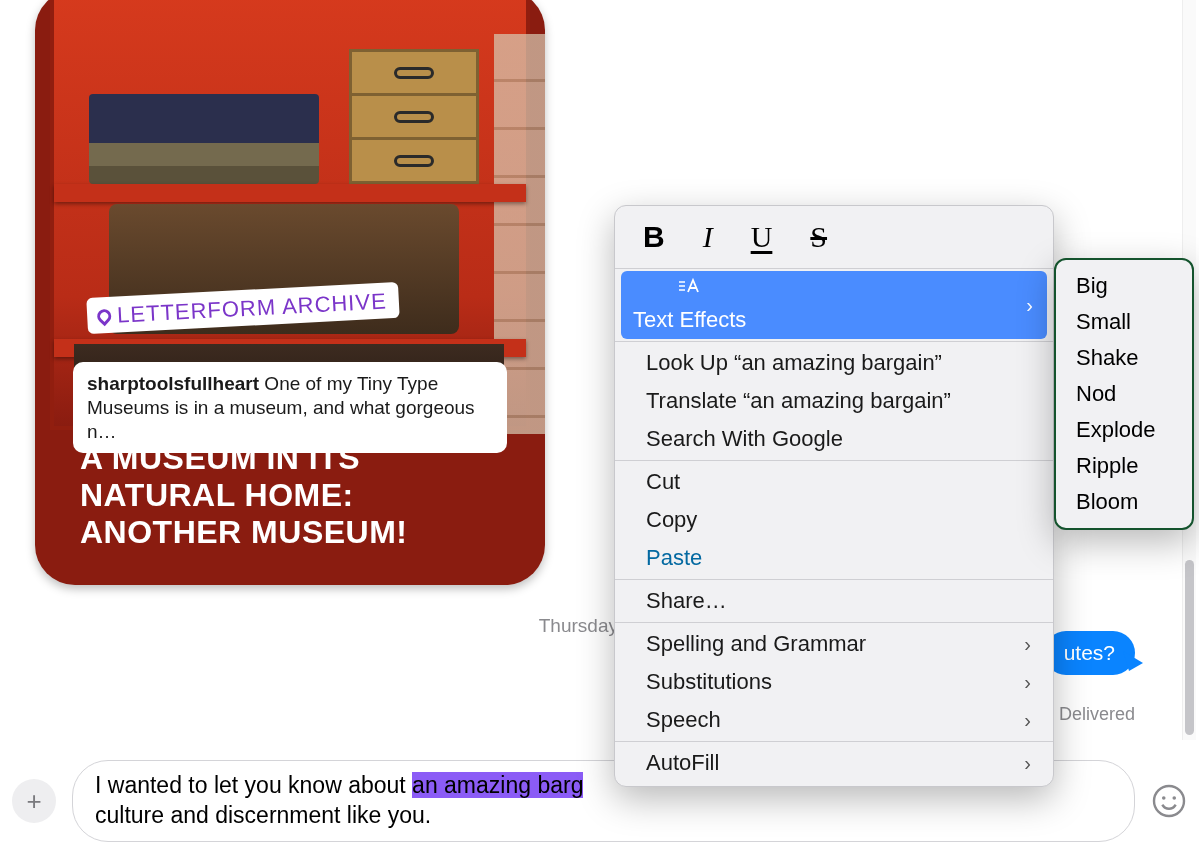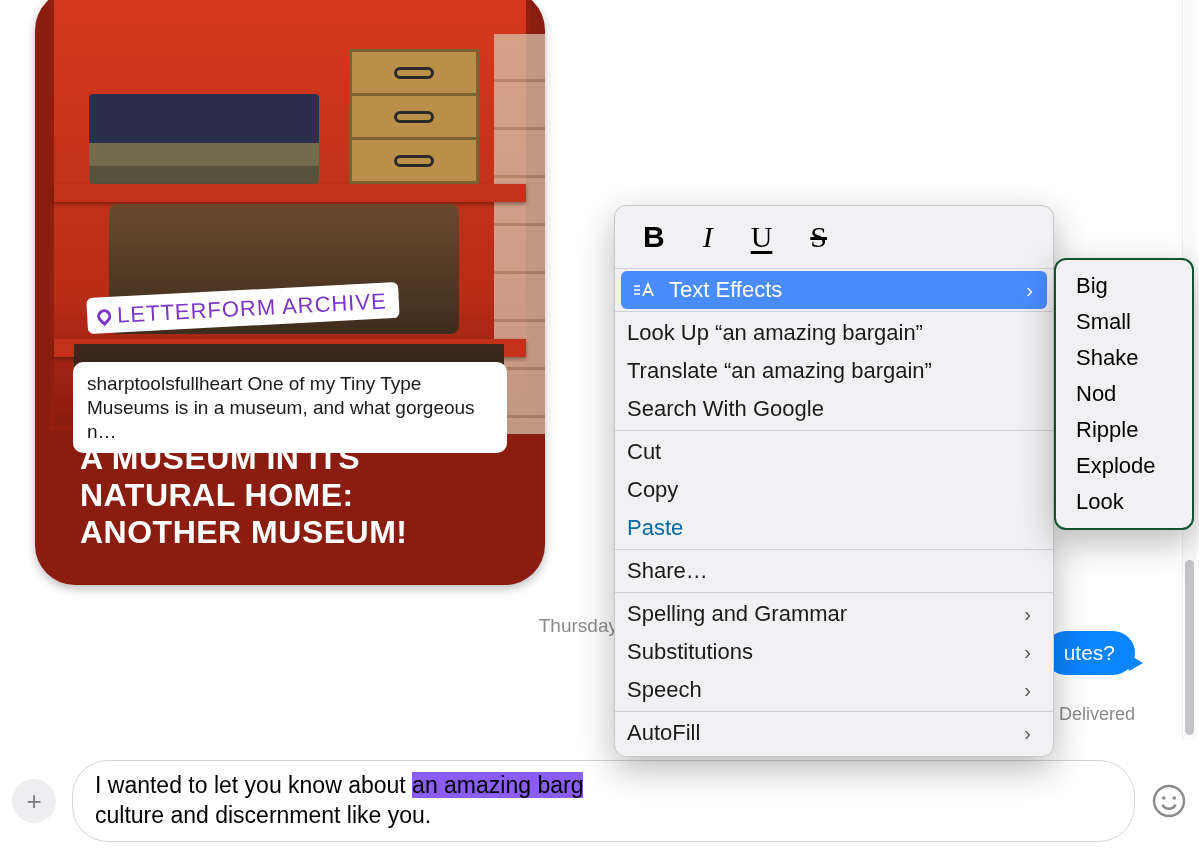--- a/index.html
+++ b/index.html
@@ -78,21 +78,21 @@
     font-family: "Arial Narrow", Impact, sans-serif;
     letter-spacing:1px; font-size:22px; color:#7b35c9;
   }
   .loc-pin { width:14px; height:14px; border:3px solid #7b35c9; border-radius:50% 50% 50% 0; transform:rotate(-45deg); }
 
   .caption-box {
     position:absolute; left:38px; top:372px; right:38px;
     background:#fff; border-radius:10px; padding:10px 14px;
     font-size:19px; color:#1a1a1a; line-height:1.25;
   }
-  .caption-box b { font-weight:400; }
+  .caption-box b { font-weight:700; }
 
   .big-title {
     position:absolute; left:45px; top:450px; right:45px;
     color:#fff; font-family: "Arial Black", Impact, sans-serif;
     font-weight:900; font-size:32px; line-height:1.15; letter-spacing:.5px;
   }
 
   
   .timestamp {
     position:absolute; left:0; right:0; top:615px;
@@ -160,26 +160,26 @@
   .ctx-format .b { font-weight:900; font-family:-apple-system,Arial,sans-serif; font-size:30px;}
   .ctx-format .i { font-style:italic; }
   .ctx-format .u { text-decoration: underline; text-underline-offset:4px; }
   .ctx-format .s { text-decoration: line-through; text-decoration-thickness:3px; }
   .ctx-sep { height:1px; background:#cfcfd3; margin:2px 0; }
   .ctx-item {
     display:flex; align-items:center; justify-content:space-between;
     padding:6px 22px; font-size:22px; color:#1a1a1a;
     min-height:38px;
   }
-  .ctx-item.indent { padding-left:12px; }
+  .ctx-item.indent { padding-left:31px; }
   .ctx-item.selected {
     background:#4a8cff; color:#fff; border-radius:6px; margin:0 6px;
     padding-left:12px; padding-right:14px;
   }
-  .ctx-item.selected .eff-icon { color:#fff; }
+  .ctx-item.selected .eff-icon { color:#fff;flex-direction:column; }
   .ctx-item.disabled { color:#0369a1; }
   .ctx-arrow { font-size:20px; color:#555; }
   .ctx-item.selected .ctx-arrow { color:#fff; }
   .eff-icon { display:inline-flex; align-items:center; gap:12px; }
   .eff-icon svg { width:24px; height:18px; }
 
   
   .sub-menu {
     position:absolute; left:1054px; top:258px; width:140px;
     background:#f1f1f3; border:2px solid #14532d; border-radius:12px;
@@ -319,16 +319,16 @@
     <span>AutoFill</span>
     <span class="ctx-arrow">›</span>
   </div>
 </div>
 
 <div class="sub-menu">
   <div class="sub-item">Big</div>
   <div class="sub-item">Small</div>
   <div class="sub-item">Shake</div>
   <div class="sub-item">Nod</div>
+  <div class="sub-item">Explode</div>
   <div class="sub-item">Ripple</div>
-  <div class="sub-item">Explode</div>
-  <div class="sub-item">Look</div>
+  <div class="sub-item">Bloom</div>
 </div>
 
 </body></html>

